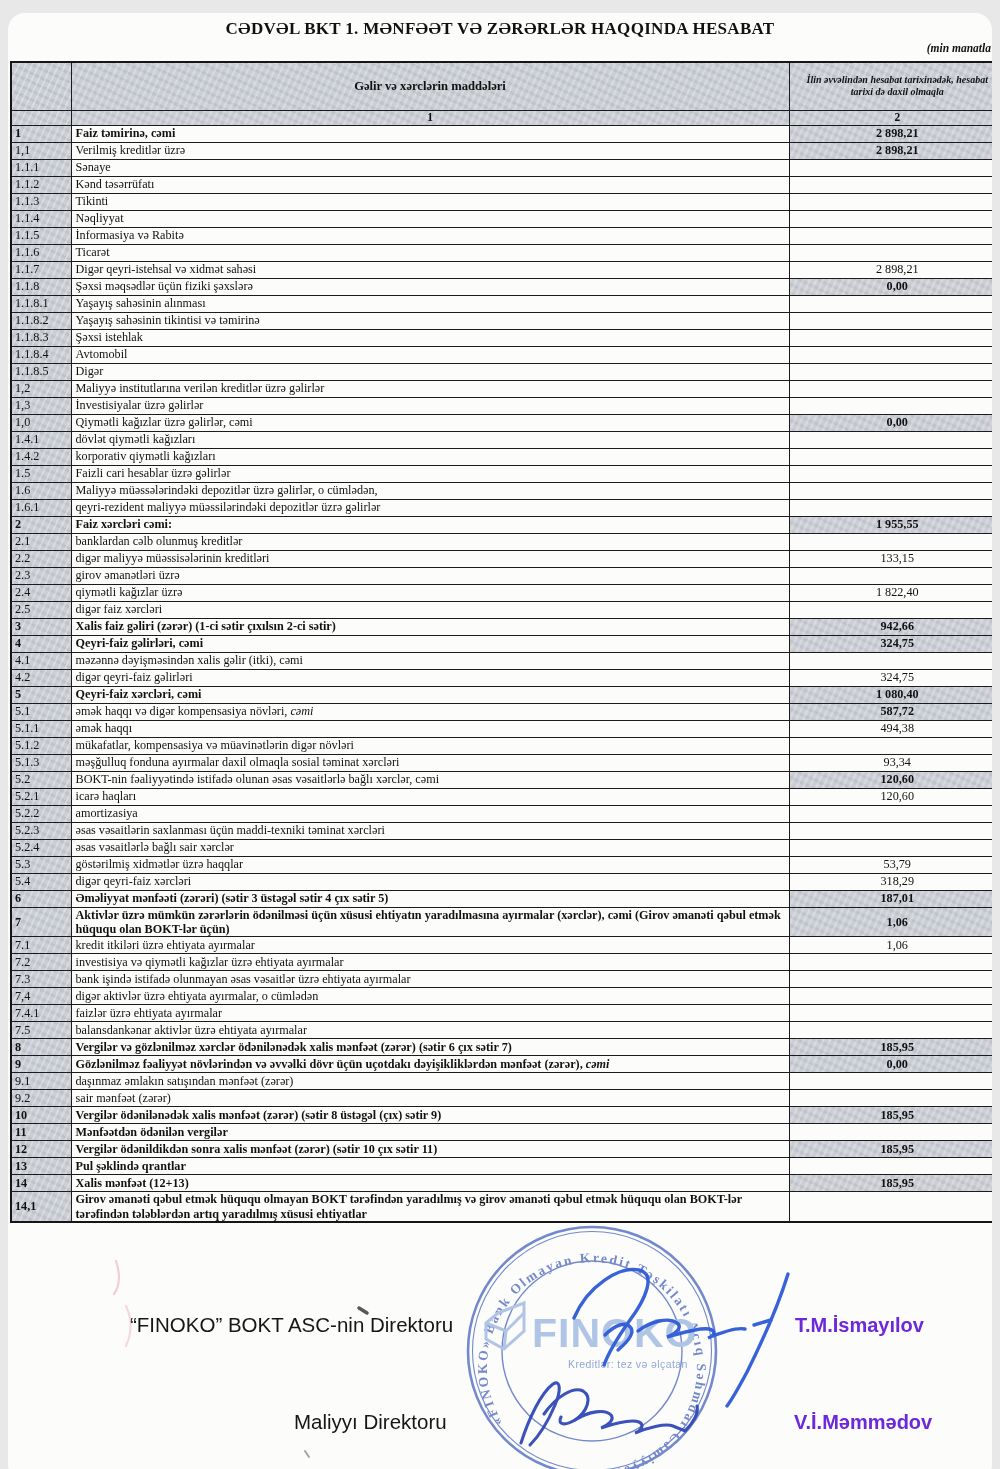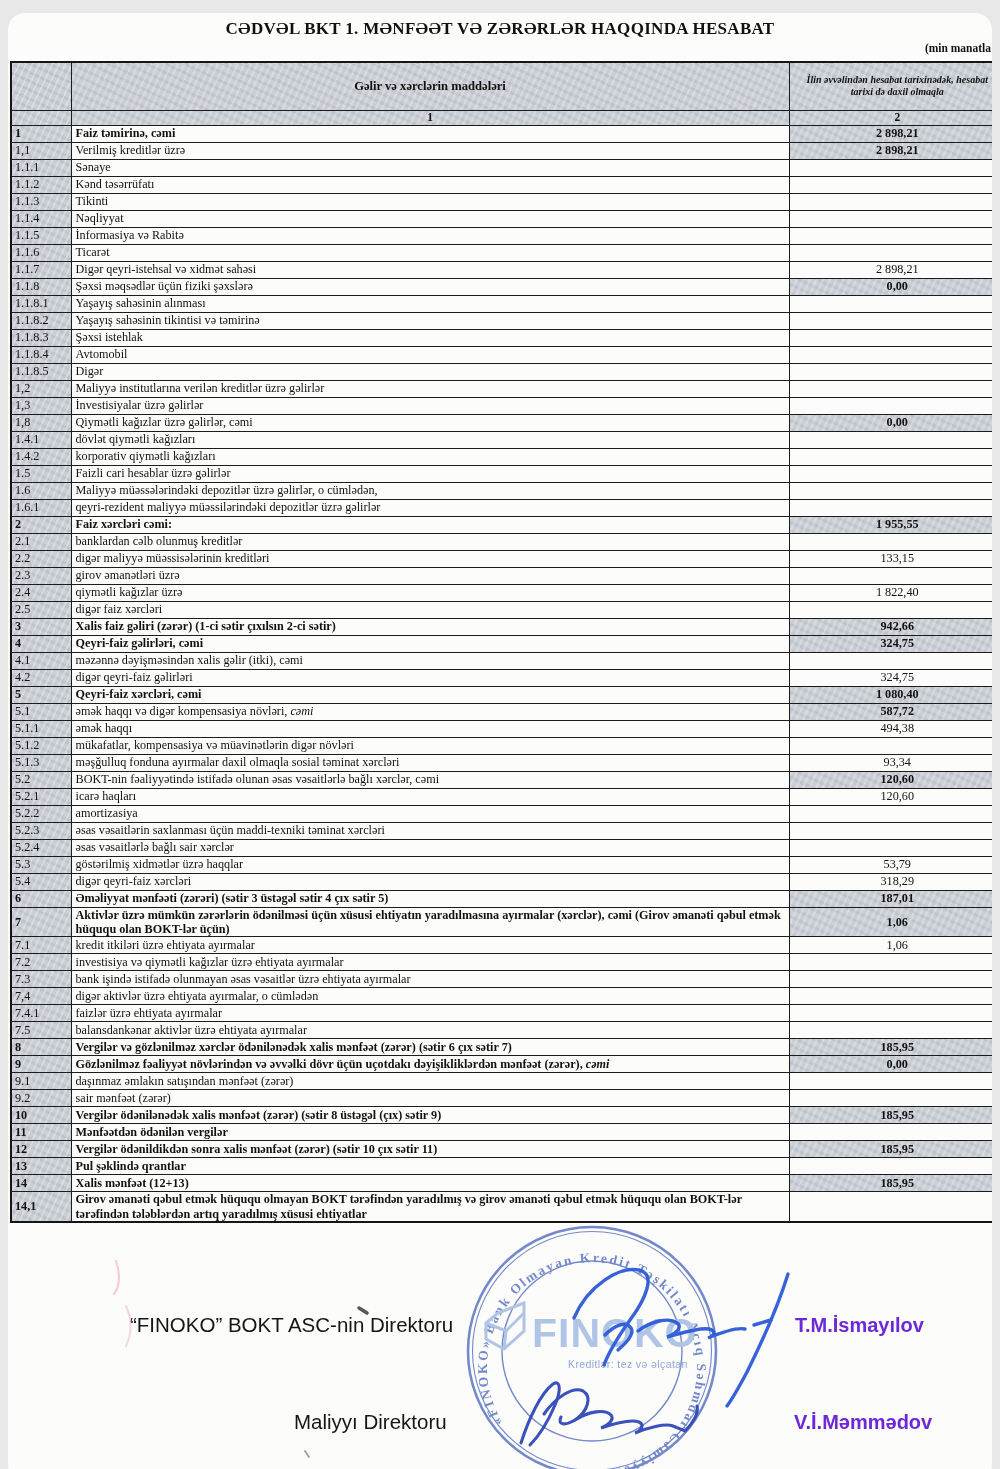--- a/index.html
+++ b/index.html
@@ -8,21 +8,21 @@
     position:relative; width:984px; height:1469px; margin:13px auto;
     background:#fcfcfa; overflow:hidden;
     font-family:"Liberation Serif", serif; color:#111;border-radius:17px;
   }
   .doc-title {
     position:absolute; top:6px; left:0; width:100%;
     text-align:center; font-size:17px; font-weight:bold; letter-spacing:.3px;
   }
   .unit-note {
     position:absolute; top:29px; right:1px;
-    font-size:11.5px; font-weight:bold;
+    font-size:11.5px; font-weight:bold;font-style:italic;
   }
   table.report {
     position:absolute; left:2px; top:48px; width:995px;
     border-collapse:collapse; table-layout:fixed;
     border:2.4px solid #161616;
   }
   table.report th, table.report td {
     border:1.5px solid #1c1c1c; vertical-align:middle;
     font-size:12.2px; line-height:1.18; overflow:hidden;
   }
@@ -181,21 +181,21 @@
           <td class="num-cell shade">1,2</td>
           <td class="label-cell">Maliyyə institutlarına verilən kreditlər üzrə gəlirlər</td>
           <td class="value-cell"></td>
         </tr>
         <tr>
           <td class="num-cell shade">1,3</td>
           <td class="label-cell">İnvestisiyalar üzrə gəlirlər</td>
           <td class="value-cell"></td>
         </tr>
         <tr>
-          <td class="num-cell shade">1,8</td>
+          <td class="num-cell shade">1,0</td>
           <td class="label-cell">Qiymətli kağızlar üzrə gəlirlər, cəmi</td>
           <td class="value-cell shade vshade">0,00</td>
         </tr>
         <tr>
           <td class="num-cell shade">1.4.1</td>
           <td class="label-cell">dövlət qiymətli kağızları</td>
           <td class="value-cell"></td>
         </tr>
         <tr>
           <td class="num-cell shade">1.4.2</td>

